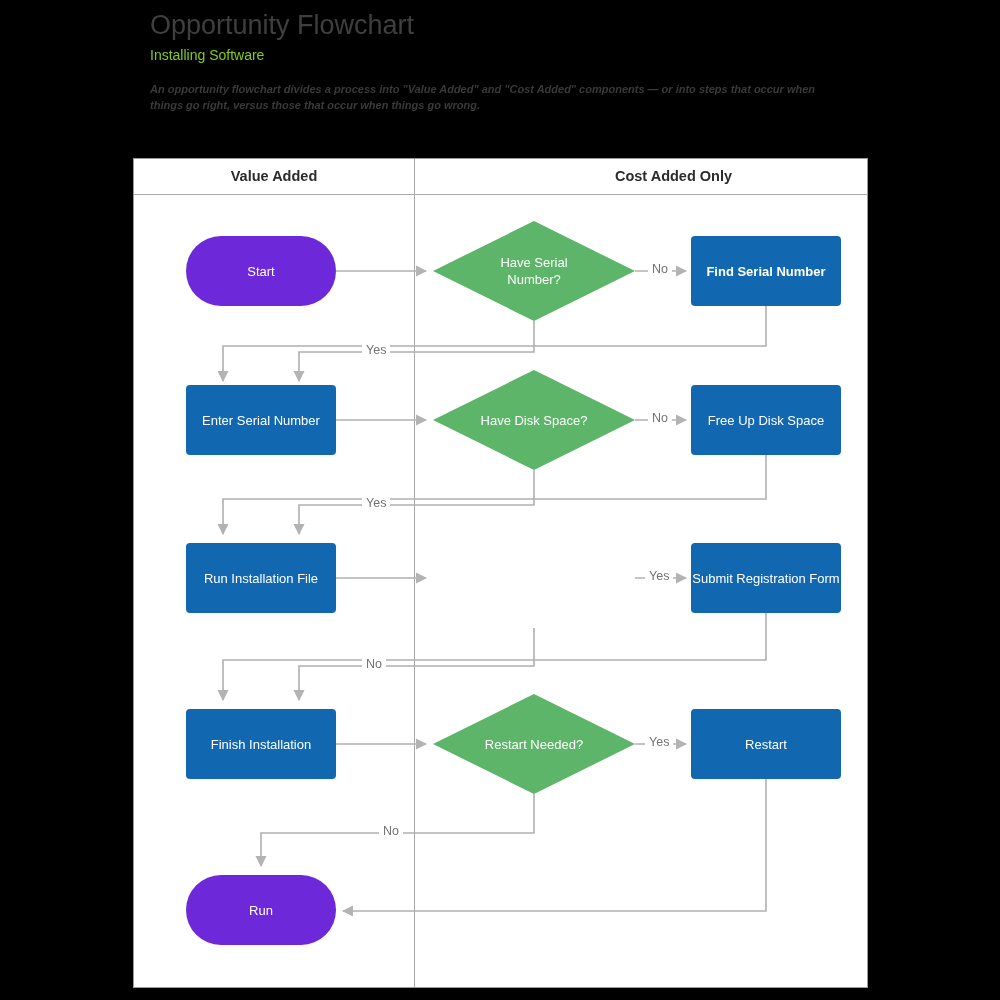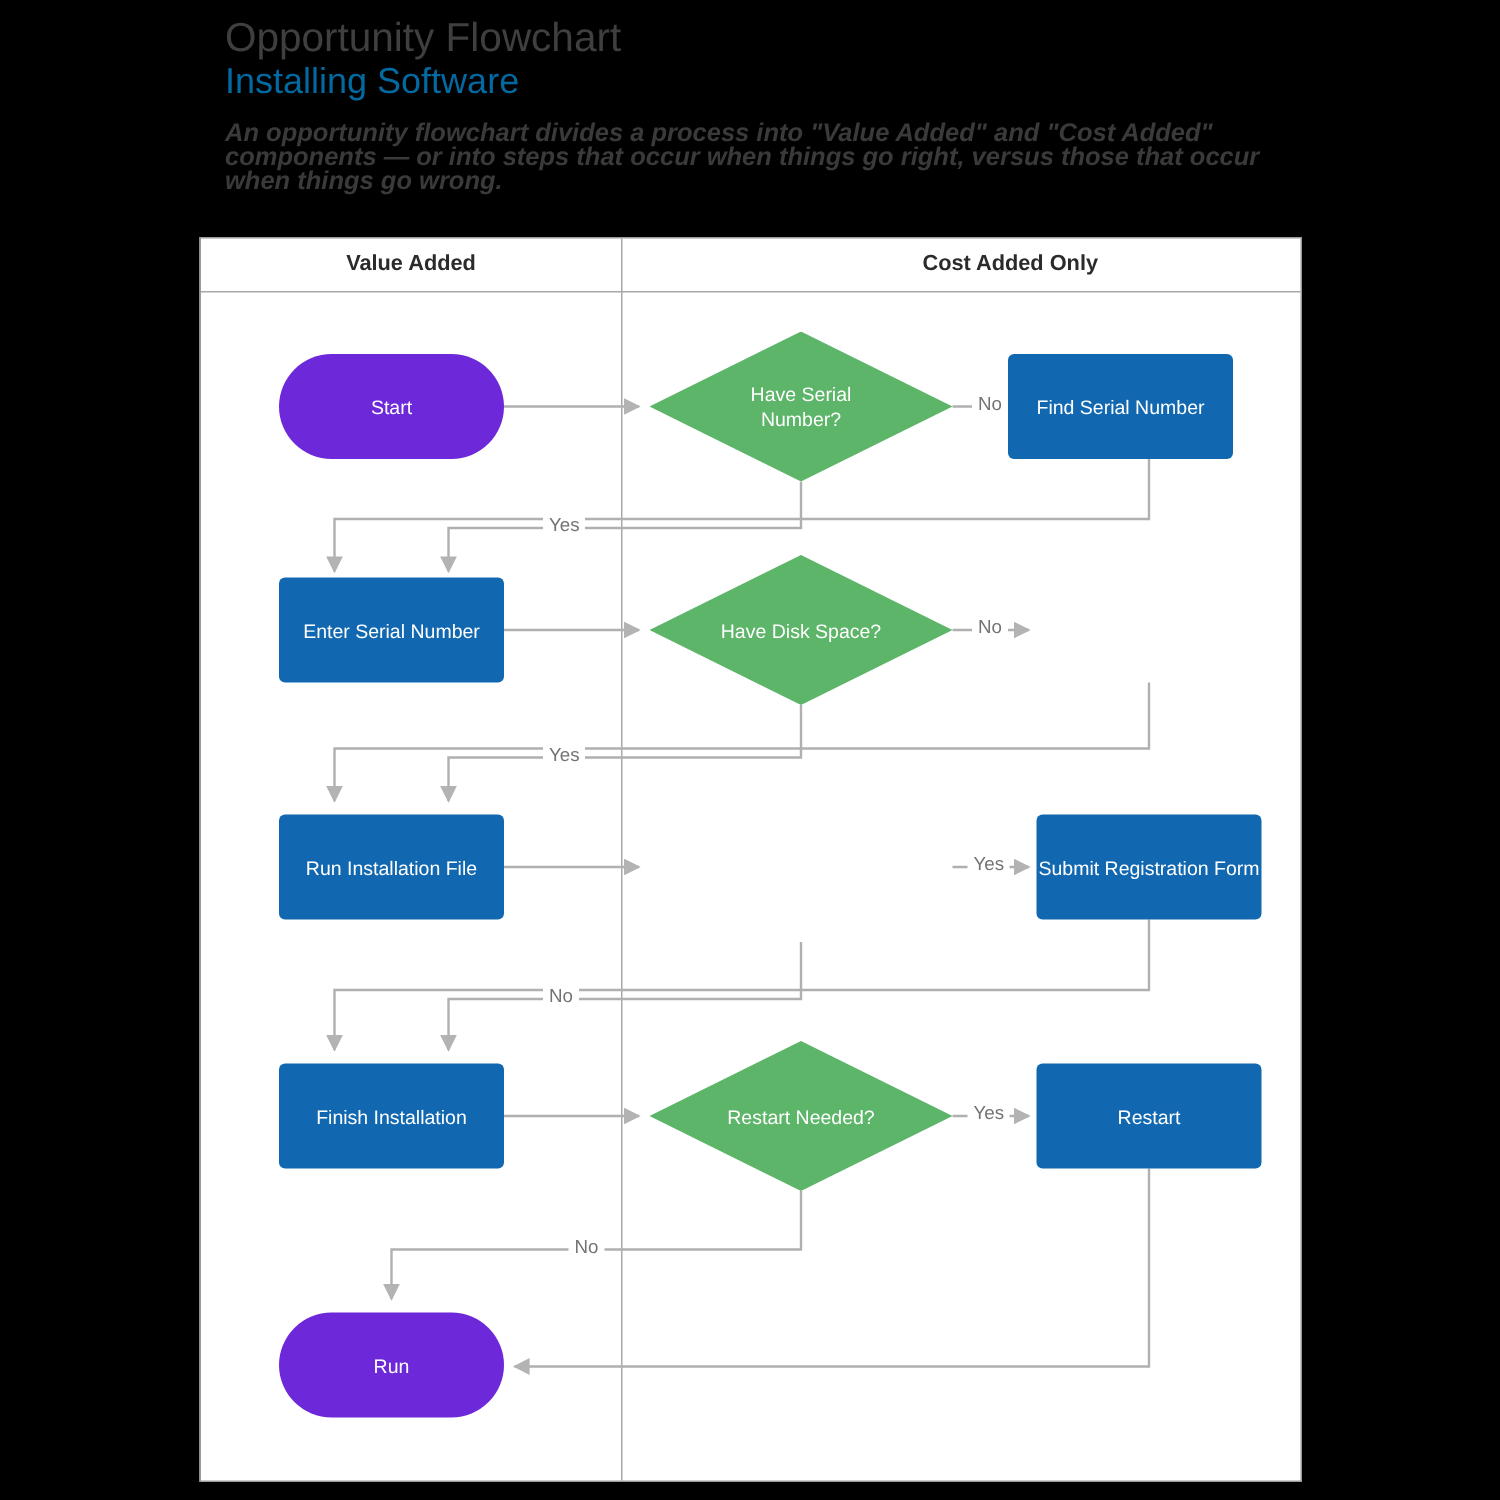--- a/index.html
+++ b/index.html
@@ -18,28 +18,28 @@
 
   
   #header { position: absolute; left: 150px; top: 8px; width: 740px; }
   .title {
     font-size: 27px;
     color: #3f3f3f;
     line-height: 34px;
     white-space: nowrap;
   }
   .subtitle {
-    font-size: 24px;
-    color: #0369a1;
+    font-size: 14px;
+    color: #84cc16;
     line-height: 26px;
     white-space: nowrap;
   }
   .descr {
     margin-top: 13px;
-    font-size: 17px;
+    font-size: 11px;
     font-style: italic;
     font-weight: bold;
     color: #3a3a3a;
     line-height: 16px;
     width: 690px;
   }
 
   
   #chart {
     position: absolute;
@@ -189,31 +189,34 @@
       <path class="wire" marker-end="url(#ah)" d="M 632,620 L 632,752 L 209,752"></path>
     </svg>
 
     <div class="node terminal" style="left:52px;  top:77px;">
       <span>Start</span>
     </div>
     <div class="node decision" style="left:299px; top:62px;">
       <span class="dshape"></span>
       <span class="dlabel">Have Serial Number?</span>
     </div>
-    <div class="node process" style="left:538px; top:77px;">
+    <div class="node process" style="left:557px; top:77px;font-weight:bold;">
       <span>Find Serial Number</span>
     </div>
 
     <div class="node decision" style="left:299px; top:211px;">
       <span class="dshape"></span>
       <span class="dlabel">Have Disk Space?</span>
     </div>
     <div class="node process" style="left:52px;  top:226px;">
       <span>Enter Serial Number</span>
     </div>
+    <div class="node process" style="left:557px; top:226px;">
+      <span>Free Up Disk Space</span>
+    </div>
 
     <div class="node process" style="left:52px;  top:384px;">
       <span>Run Installation File</span>
     </div>
     <div class="node process" style="left:52px;  top:550px;">
       <span>Finish Installation</span>
     </div>
 
     <div class="node process" style="left:557px; top:384px;">
       <span>Submit Registration Form</span>

